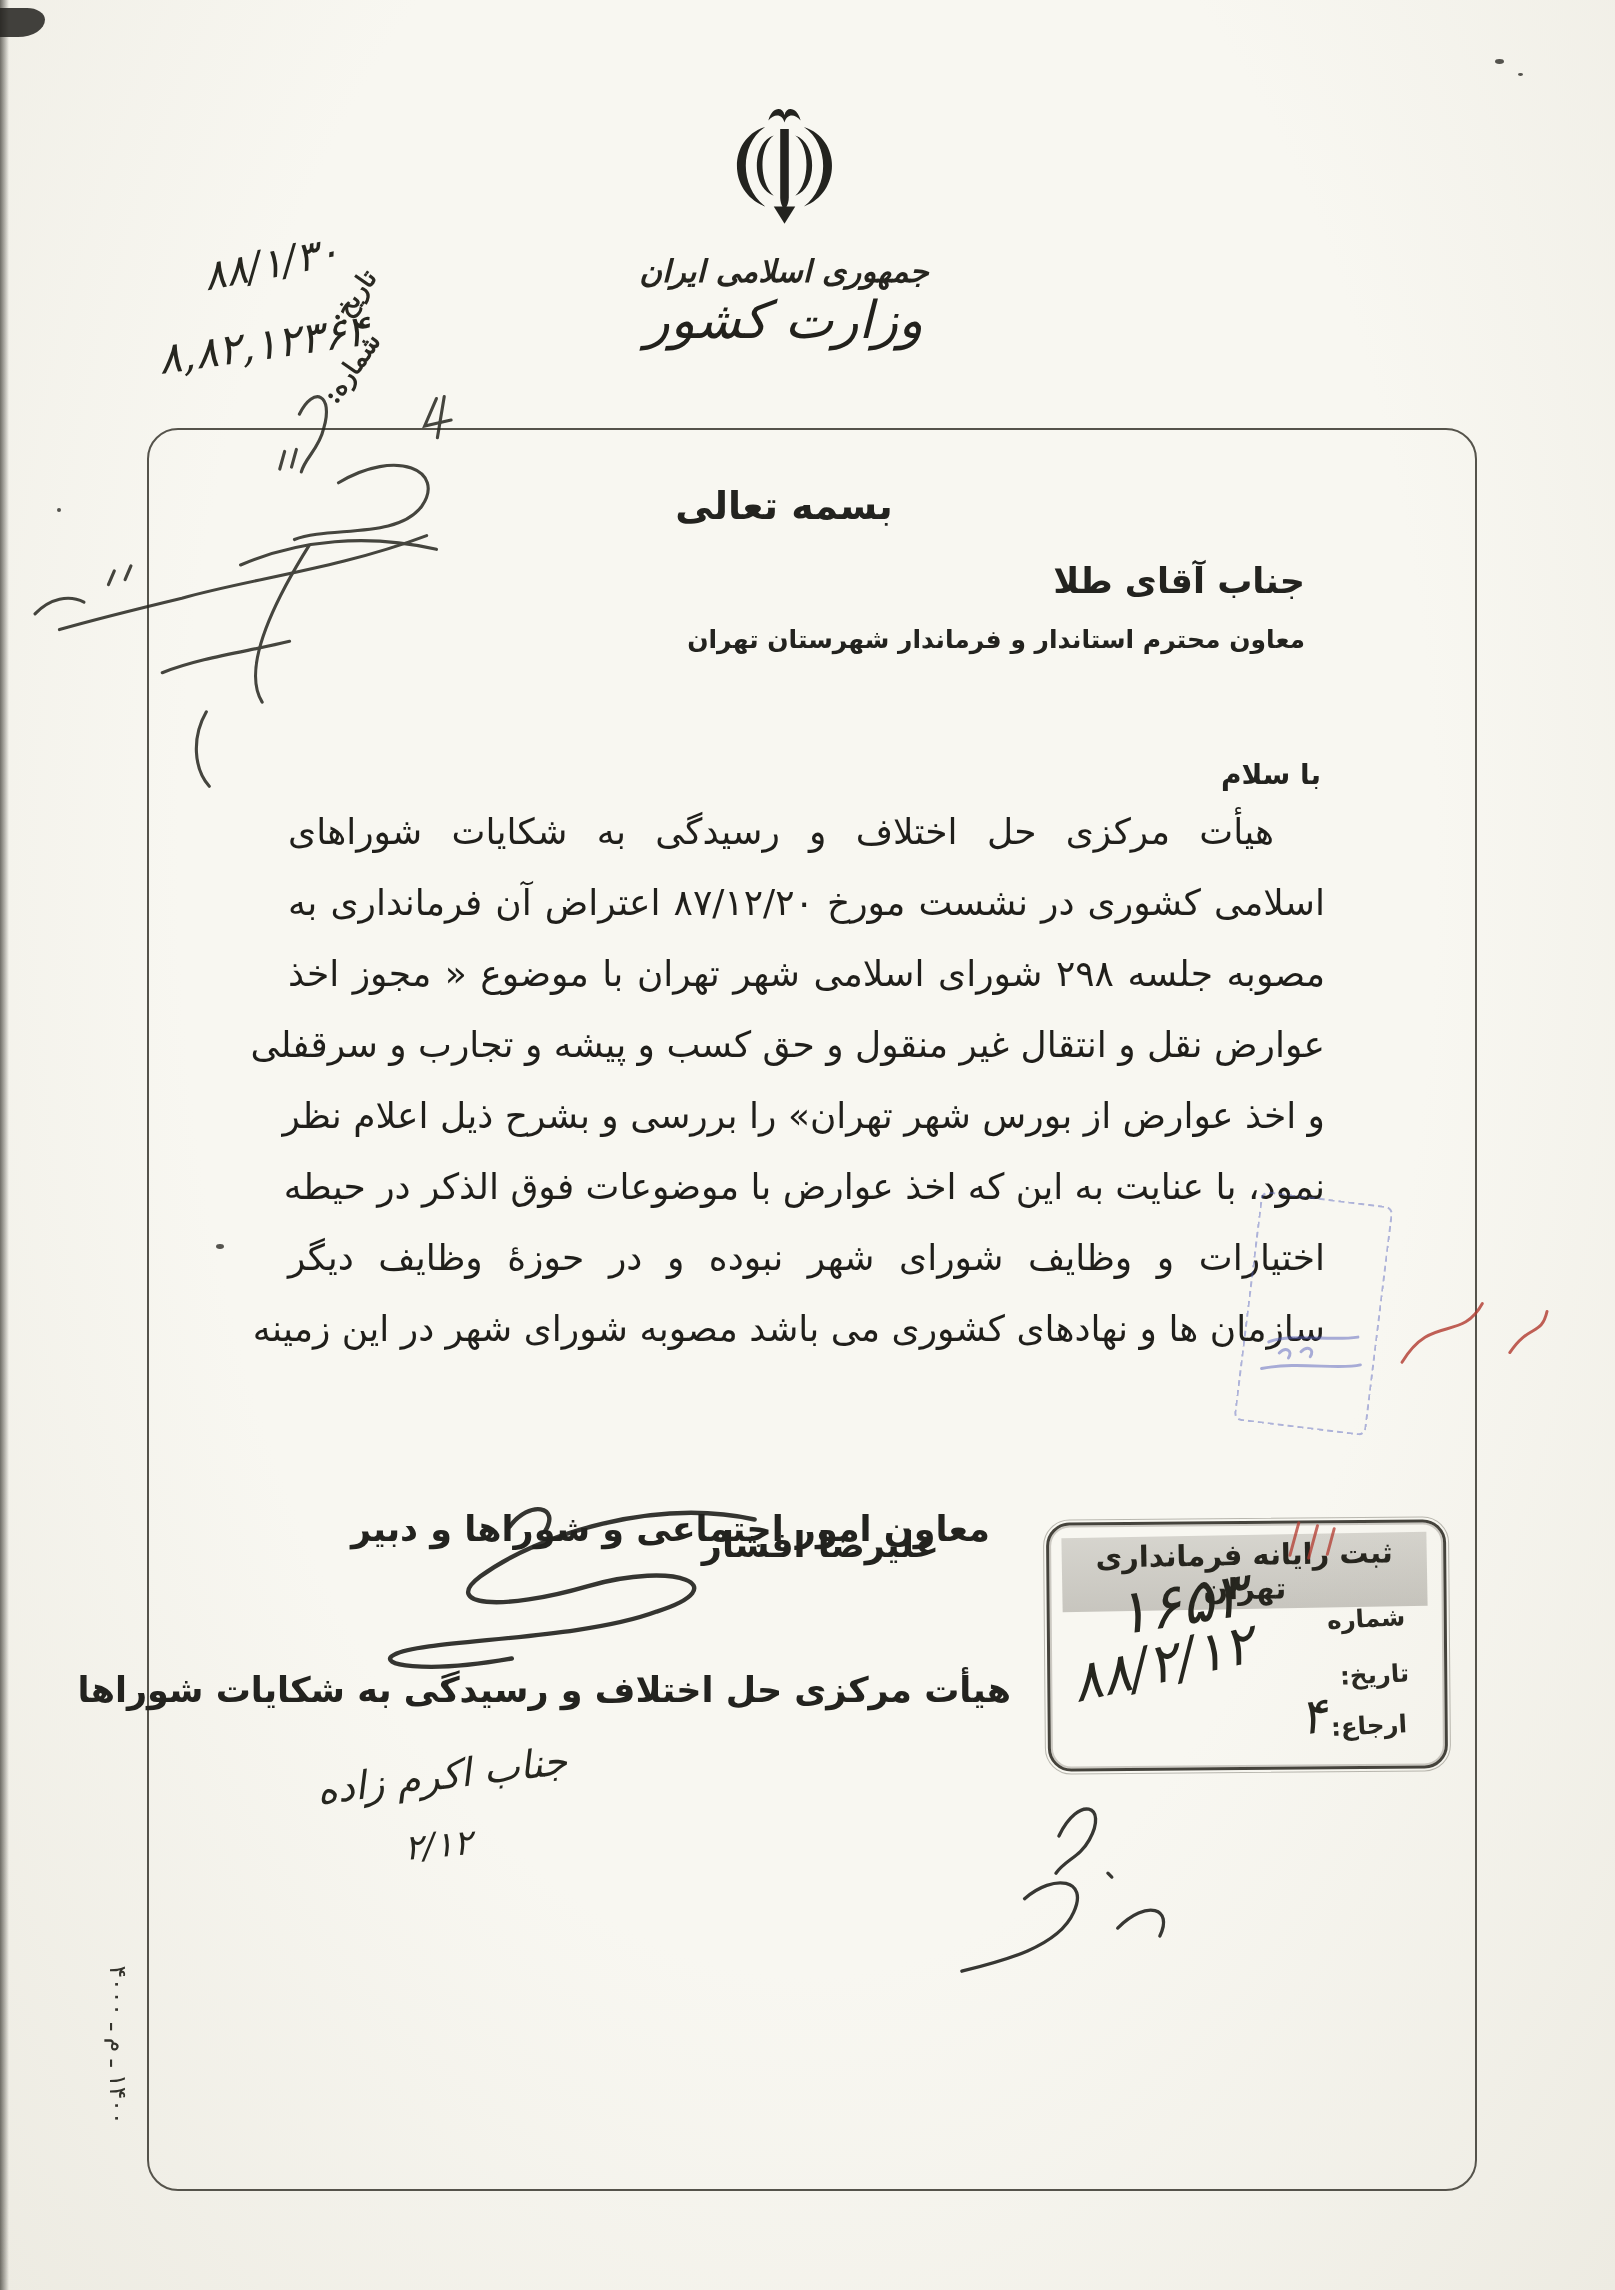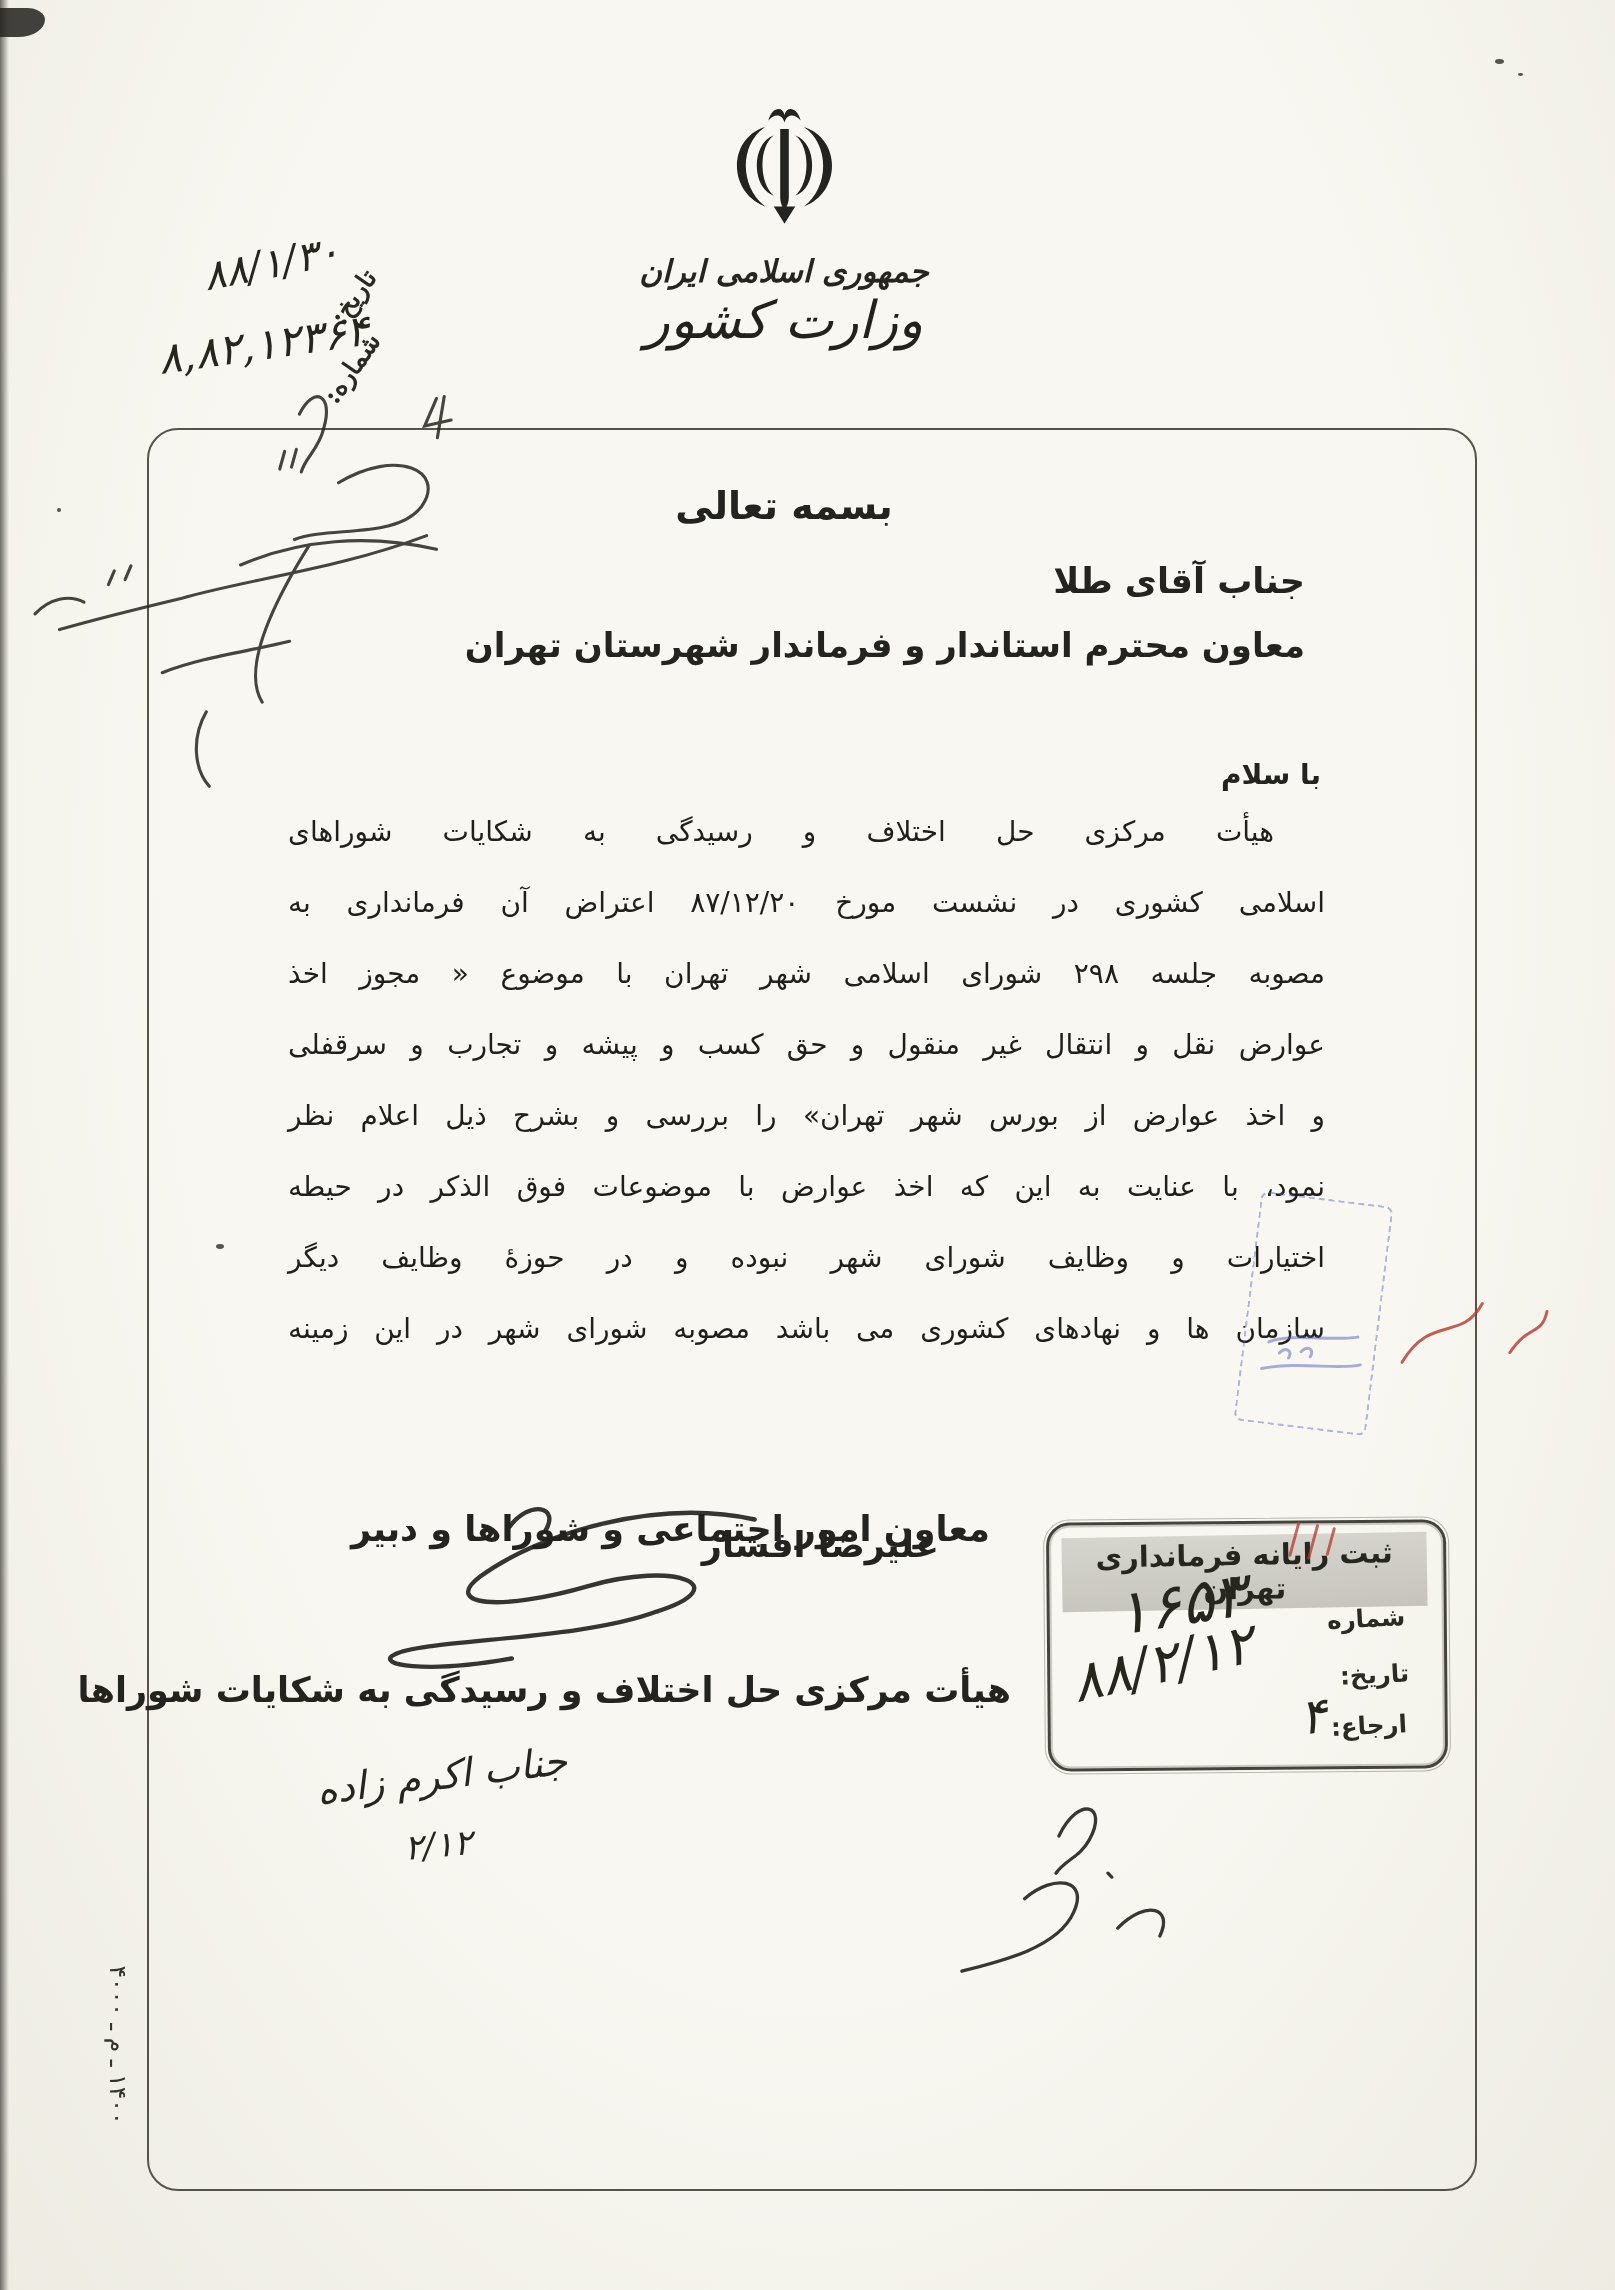--- a/index.html
+++ b/index.html
@@ -20,23 +20,23 @@
   .hdr-label{font-size:25.5px;font-weight:700;color:#2a2922;font-family:"DejaVu Serif","Liberation Serif",serif;}
   .lbl-date{left:323px;top:282px;transform:rotate(-55deg);}
   .lbl-no{left:312px;top:353px;transform:rotate(-55deg);}
   .hand{font-family:"DejaVu Serif","Liberation Serif",serif;font-style:italic;color:#26261f;}
   .hd-date{left:125px;top:247px;width:216px;font-size:41px;transform:rotate(-11deg);letter-spacing:3.9px;}
   .hd-no{left:76px;top:325px;width:294px;font-size:43px;transform:rotate(-8deg);letter-spacing:2.9px;}
   
   .frame{left:147px;top:428px;width:1326px;height:1759px;border:2px solid #55534b;border-radius:31px;}
   .besmeleh{left:627px;top:484px;width:314px;text-align:center;font-size:38px;font-weight:700;}
   .addr1{right:310px;top:561px;font-size:35px;font-weight:700;}
-  .addr2{right:310px;top:625px;font-size:34px;font-weight:700;}
+  .addr2{right:310px;top:625px;font-size:25px;font-weight:700;}
   .salam{right:294px;top:758px;font-size:28px;font-weight:700;}
-  .bodytext{right:290px;top:796px;width:1037px;font-size:28px;line-height:71px;color:#201f1b;}
+  .bodytext{right:290px;top:796px;width:1037px;font-size:36px;line-height:71px;color:#201f1b;}
   .bline{text-align:justify;text-align-last:justify;white-space:nowrap;}
   .bline.first{padding-right:51px;}
   .bline.last{text-align-last:right;white-space:normal;}
   
   .sig-name{right:676px;top:1525px;font-size:35px;font-weight:700;}
   .sig-t1{right:625px;top:1509px;font-size:35px;font-weight:700;}
   .sig-t2{right:604px;top:1670px;font-size:35px;font-weight:700;}
   
   .stampbox{left:1047px;top:1521px;width:394px;height:243px;border:3.9px solid #45433c;border-radius:23.5px;
     box-shadow:inset 0 0 0 2px rgba(70,65,55,.25);outline:1px solid rgba(70,65,55,.35);outline-offset:2.9px;transform:rotate(-.5deg);}

